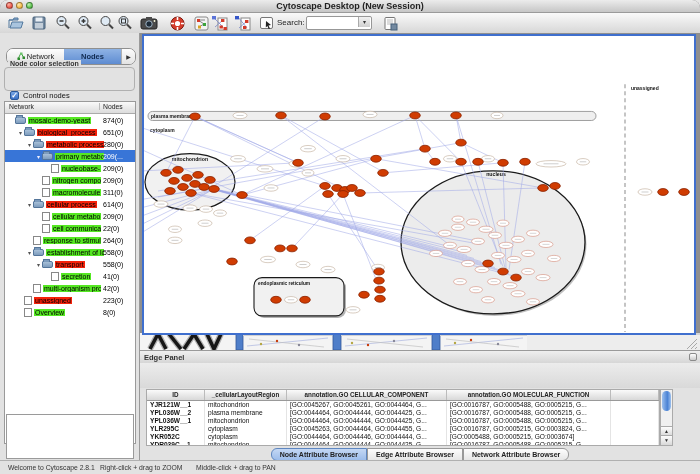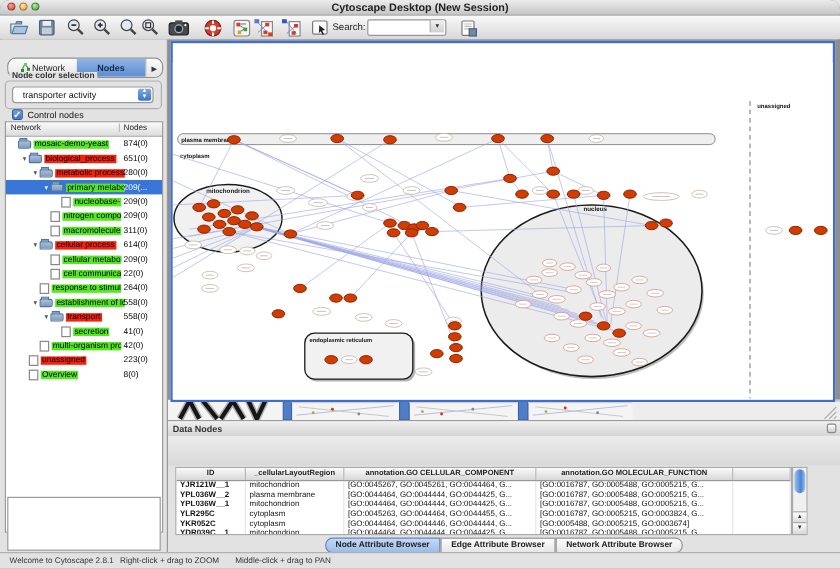--- a/index.html
+++ b/index.html
@@ -236,24 +236,20 @@
               </svg></span>
         <span>Network</span>
       </div>
       <div class="cp-tab sel">
         <span>Nodes</span>
       </div>
       <div class="cp-tab-arrow">▶</div>
     </div>
     <span id="ncs-label">Node color selection</span>
     <div id="ncs-box"></div>
-    <div id="ncs-dropdown">
-      <span id="ncs-value">transporter activity</span>
-      <span id="ncs-stepper">▲<br>▼</span>
-    </div>
     <div id="select-nodes">
       <span id="sn-check">✓</span>
       <span id="sn-label">Control nodes</span>
     </div>
     <div id="tree-box">
       <div id="tree-header">
         <span id="th-network">Network</span>
         <span id="th-nodes">Nodes</span>
       </div>
       <div id="tree-rows">
@@ -652,21 +648,21 @@
               <ellipse cx="490" cy="262" rx="5.3" ry="3.4" fill="#d03c02" stroke="#8a2200" stroke-width="0.8"></ellipse>
               <ellipse cx="505" cy="270" rx="5.3" ry="3.4" fill="#d03c02" stroke="#8a2200" stroke-width="0.8"></ellipse>
               <ellipse cx="518" cy="276" rx="5.3" ry="3.4" fill="#d03c02" stroke="#8a2200" stroke-width="0.8"></ellipse>
             </svg>
       </div>
     </div>
   </div>
 
   <div id="data-panel">
     <div id="dp-header">
-      <span id="dp-title">Data Nodes</span>
+      <span id="dp-title">Edge Panel</span>
       <span class="float-icon"></span>
     </div>
     <div id="dp-toolbar">
       <span class="dpi" style="left:6px">
             <svg width="15" height="13">
               <rect x="1" y="1" width="13" height="11" fill="#e8e8e8" stroke="#666"></rect>
               <rect x="1" y="1" width="13" height="3" fill="#9aa7b4"></rect>
               <line x1="1" y1="7" x2="14" y2="7" stroke="#888"></line>
               <line x1="1" y1="9.5" x2="14" y2="9.5" stroke="#888"></line>
             </svg>

